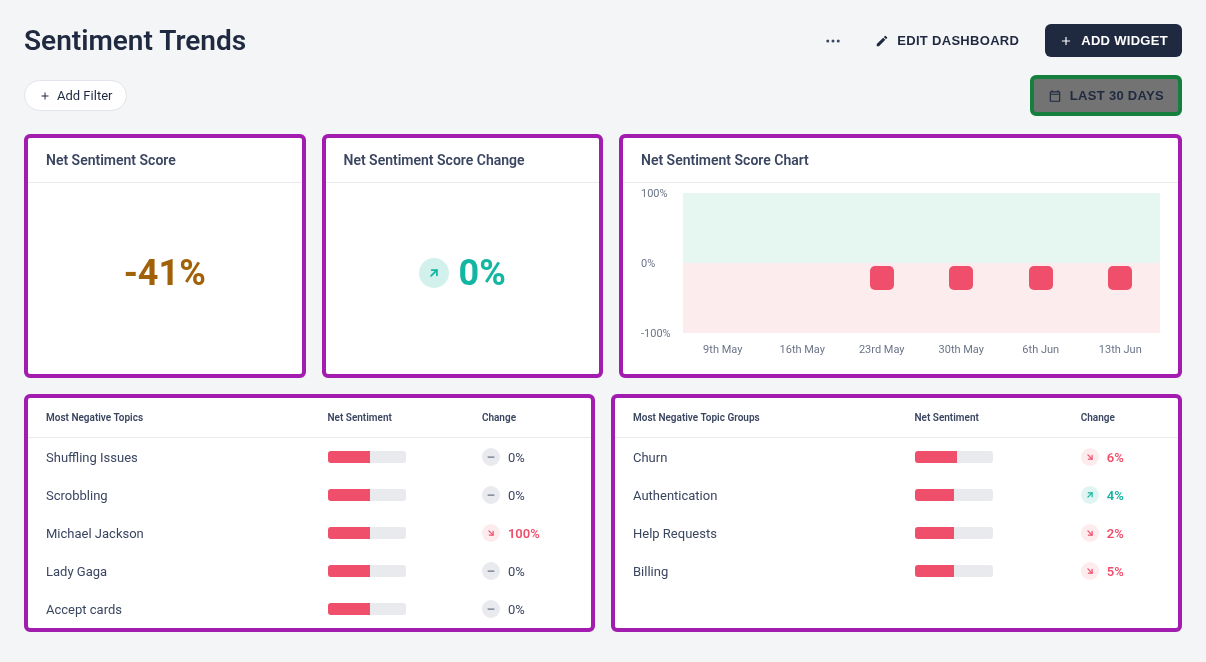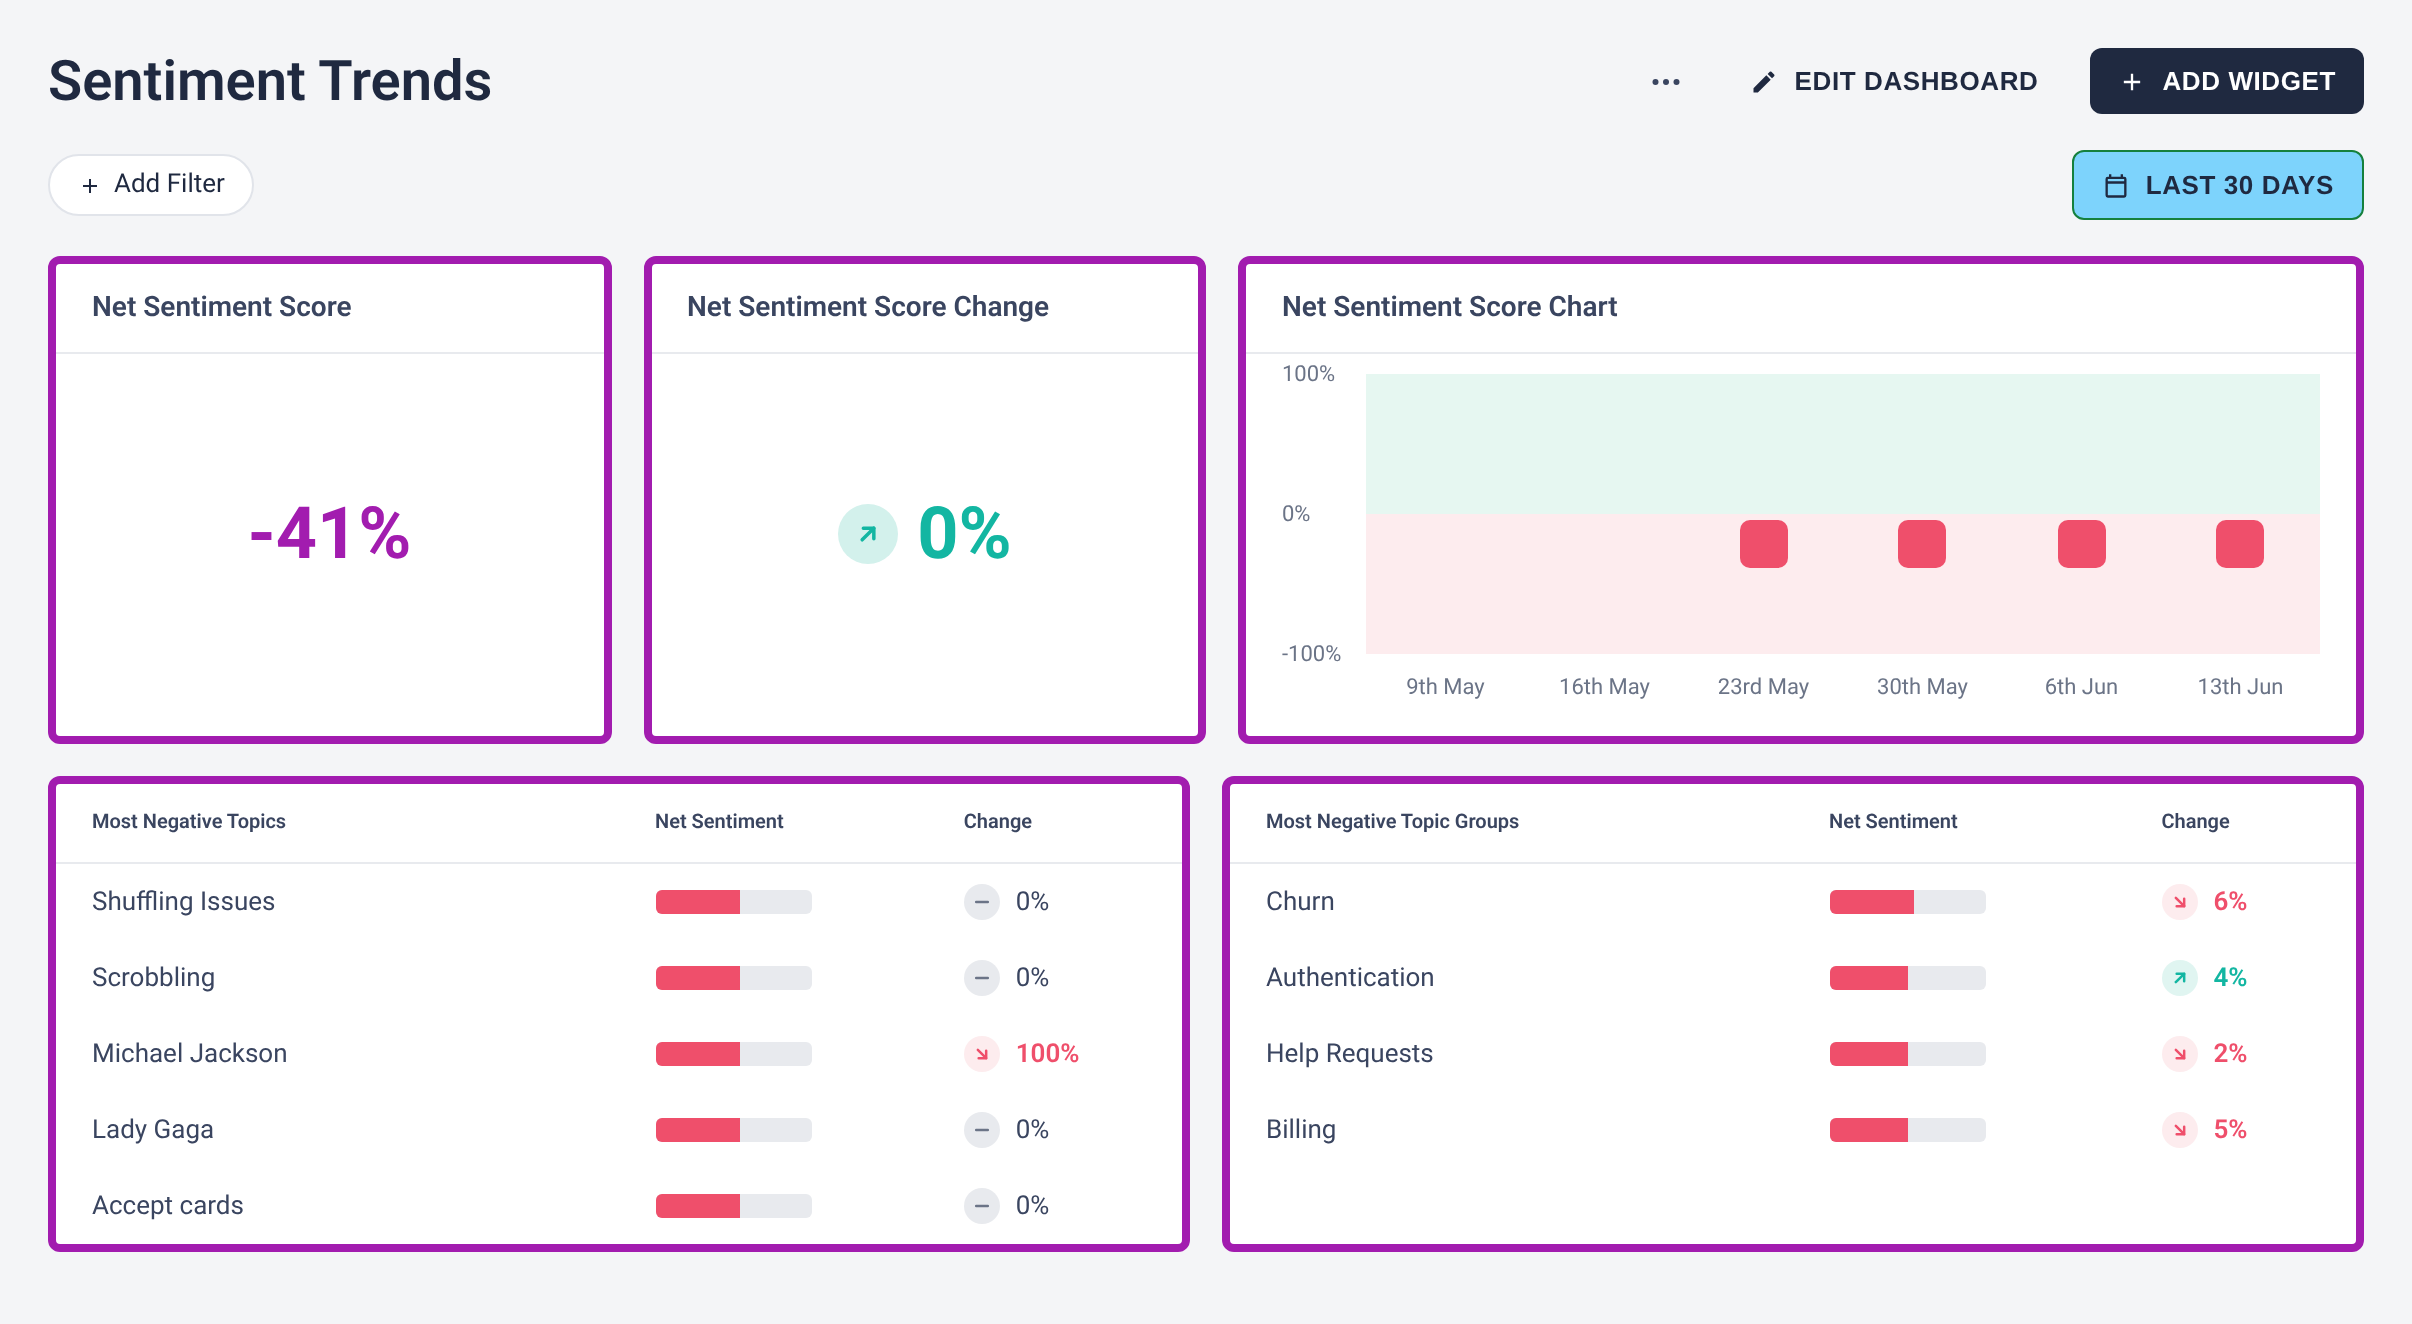--- a/index.html
+++ b/index.html
@@ -40,22 +40,22 @@
     font-size: 13px;
     font-weight: 600;
     border-radius: 6px;
     cursor: pointer;
     border: none;
     letter-spacing: .3px;
   }
   .btn-ghost { background: transparent; color: #1f2940; }
   .btn-dark { background: #1f2940; color: #fff; }
   .btn-outline {
-    background: #7dd3fc; color: #1f2940;
-    border: 1px solid #15803d;
+    background: #737373; color: #1f2940;
+    border: 4px solid #15803d;
   }
   .filter-row {
     display: flex;
     align-items: center;
     margin-bottom: 18px;
   }
   .pill {
     display: inline-flex;
     align-items: center;
     gap: 6px;
@@ -94,21 +94,21 @@
     height: 180px;
     display: flex;
     align-items: center;
     justify-content: center;
     gap: 10px;
   }
   .metric-val {
     font-size: 36px;
     font-weight: 700;
   }
-  .metric-neg { color: #a21caf; }
+  .metric-neg { color: #a16207; }
   .metric-pos { color: #13b6a2; }
   .metric-icon-circle {
     width: 30px; height: 30px;
     border-radius: 50%;
     background: #d3f1ec;
     display: flex; align-items: center; justify-content: center;
   }
   
   .chart-wrap { padding: 10px 18px 18px 18px; }
   .chart-area { position: relative; height: 140px; margin-left: 42px; }

